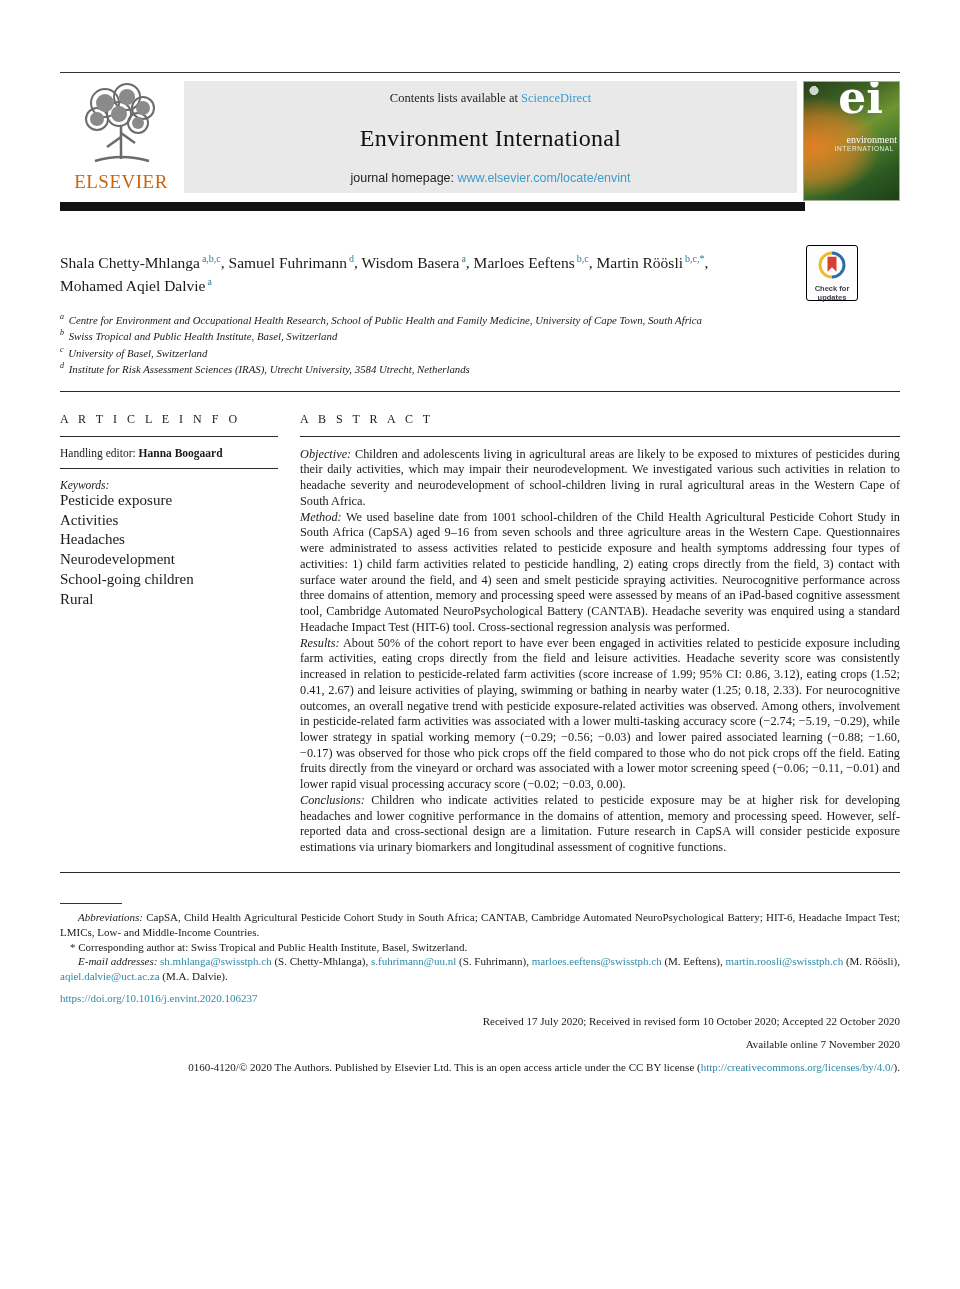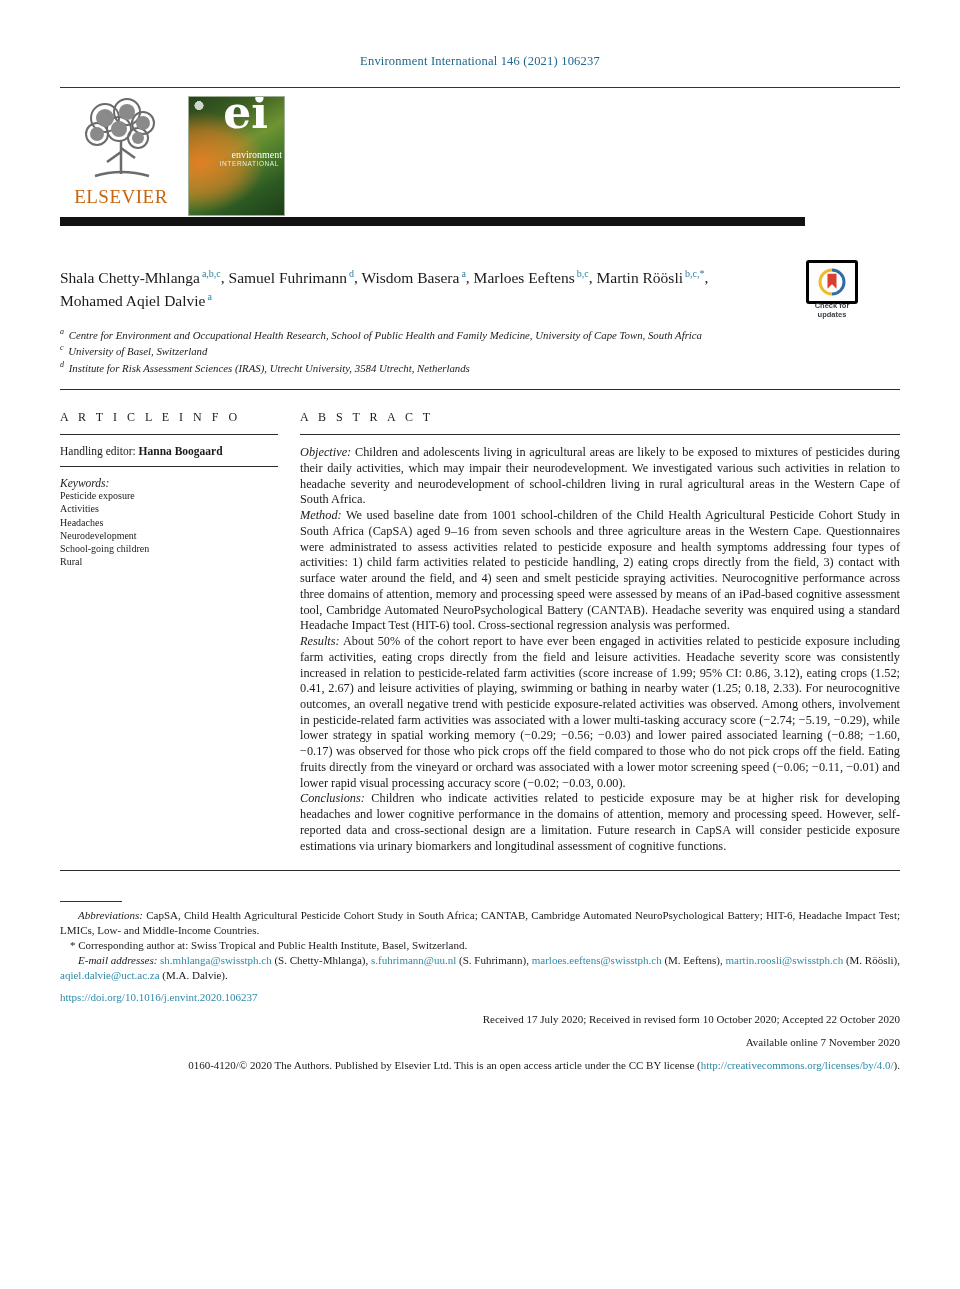--- a/index.html
+++ b/index.html
@@ -31,60 +31,59 @@
   .cover-env { position:absolute; top:52px; right:2px; font-size:10px; color:#fff; font-family:Liberation Serif, serif; }
   .cover-int { position:absolute; top:63px; right:5px; font-size:6.5px; letter-spacing:.6px; color:#e8efdf; font-family:"Liberation Sans", sans-serif; }
   .cover-mark { position:absolute; top:4px; left:5px; width:10px; height:13px; background:rgba(255,255,255,.85);
                 -webkit-mask:radial-gradient(circle at 50% 35%, #000 45%, transparent 48%), linear-gradient(#000,#000); mask-composite:intersect; opacity:.9; font-size:7px; color:#274; }
 
   .black-bar { height:9px; background:#121212; width:745px; margin-top:-9px; }
 
   
   .title-row { position:relative; margin-top:40px; }
   h1.atitle { font-size:24.5px; font-weight:normal; line-height:1.36; letter-spacing:.2px; width:735px; }
-  .check-badge { position:absolute; right:42px; top:-6px; width:52px; height:44px; border:3px solid #000000; border-radius:3px; background:#fdfdfd; text-align:center; padding-top:4px; }
+  .check-badge { position:absolute; right:42px; top:-6px; width:52px; height:56px; border:1px solid #000000; border-radius:3px; background:#fdfdfd; text-align:center; padding-top:4px; }
   .check-badge .cb-text { font-size:7.5px; line-height:1.15; color:#3a3f47; font-family:"Liberation Sans", sans-serif; font-weight:bold; margin-top:1px; }
 
   
   .authors { margin-top:16px; font-size:15.5px; width:700px; line-height:1.5; }
   .authors sup { color:#2e7f9e; font-size:10px; }
   .affils { margin-top:13px; font-size:10.8px; font-style:italic; line-height:1.38; }
   .affils sup { font-size:8px; margin-right:2px; }
   .sect-rule { border:none; border-top:1.5px solid #2b2b2b; margin-top:14px; }
 
   
   .two-col { display:flex; gap:22px; margin-top:20px; }
   .col-left { width:218px; flex:none; }
   .col-right { flex:1; }
   .col-head { font-size:12px; letter-spacing:3.5px; }
   .col-rule { border:none; border-top:1.2px solid #2b2b2b; margin:9px 0 10px; }
   .hand-ed { font-size:11.5px; font-weight:bold; }
   .hand-ed .he-label{ font-weight:normal; }
   .kw-label { font-size:11.5px; font-style:italic; margin-top:10px; }
-  .kw-item { font-size:10px; line-height:1.32; }
+  .kw-item { font-size:15px; line-height:1.32; }
   .abstract p { font-size:12.3px; line-height:1.28; text-align:justify; }
   .abstract p i { font-style:italic; }
 
   .end-rule { border:none; border-top:1.2px solid #2b2b2b; margin-top:16px; }
 
   
   .footnotes { margin-top:30px; font-size:11px; line-height:1.35; }
   .fn-rule { width:62px; border-top:1px solid #333; margin-bottom:6px; }
   .fn-ind { text-indent:18px; text-align:justify; }
   .fn-star { text-indent:10px; }
   .doi-line { margin-top:7px; font-size:11px; }
   .meta-line { font-size:11px; margin-top:8px;text-align:right; }
   .it { font-style:italic; }
 </style>
 </head>
 <body>
 
 <div class="page">
 
-  <div class="citation">Environment International 146 (2021) 106237</div>
   <hr class="top-rule">
 
   <div class="jheader">
     <div class="pub-logo">
       <svg width="92" height="88" viewBox="0 0 92 88">
         <g fill="none" stroke="#6b6b6b" stroke-width="2">
           <circle cx="30" cy="22" r="14"></circle>
             <circle cx="52" cy="16" r="13"></circle>
             <circle cx="68" cy="27" r="11"></circle>
           <circle cx="22" cy="38" r="11"></circle>
@@ -102,20 +101,25 @@
             <circle cx="52" cy="16" r="8"></circle>
             <circle cx="68" cy="27" r="7"></circle>
           <circle cx="22" cy="38" r="7"></circle>
             <circle cx="44" cy="33" r="8"></circle>
             <circle cx="63" cy="42" r="6"></circle>
         </g>
       </svg>
       <div class="elsevier-word">ELSEVIER</div>
     </div>
 
+    <div class="banner">
+      <div class="contents-line"><span>Contents lists available at </span><a href="#" class="link-blue">ScienceDirect</a></div>
+      <div class="jr-title">Environment International</div>
+      <div class="homepage-line"><span>journal homepage: </span><a href="#" class="link-blue">www.elsevier.com/locate/envint</a></div>
+    </div>
 
     <div class="cover">
       <div class="cover-mark"></div>
       <div class="cover-ei">ei</div>
       <div class="cover-env">environment</div>
       <div class="cover-int">INTERNATIONAL</div>
     </div>
   </div>
   <div class="black-bar"></div>
 
@@ -129,20 +133,21 @@
       <div class="cb-text">
         <div>Check for</div>
         <div>updates</div>
       </div>
     </div>
   </div>
 
   <div class="authors" id="authors"><span>Shala Chetty-Mhlanga</span><sup> a,b,c</sup>, <span>Samuel Fuhrimann</span><sup> d</sup>, <span>Wisdom Basera</span><sup> a</sup>, <span>Marloes Eeftens</span><sup> b,c</sup>, <span>Martin Röösli</span><sup> b,c,*</sup>, <span>Mohamed Aqiel Dalvie</span><sup> a</sup></div>
   <div class="affils" id="affiliations">
       <div><sup>a</sup> Centre for Environment and Occupational Health Research, School of Public Health and Family Medicine, University of Cape Town, South Africa</div>
+      <div><sup>b</sup> Swiss Tropical and Public Health Institute, Basel, Switzerland</div>
       <div><sup>c</sup> University of Basel, Switzerland</div>
       <div><sup>d</sup> Institute for Risk Assessment Sciences (IRAS), Utrecht University, 3584 Utrecht, Netherlands</div>
     </div>
 
   <hr class="sect-rule">
 
   <div class="two-col">
     <div class="col-left">
       <div class="col-head">A R T I C L E  I N F O</div>
       <hr class="col-rule">

